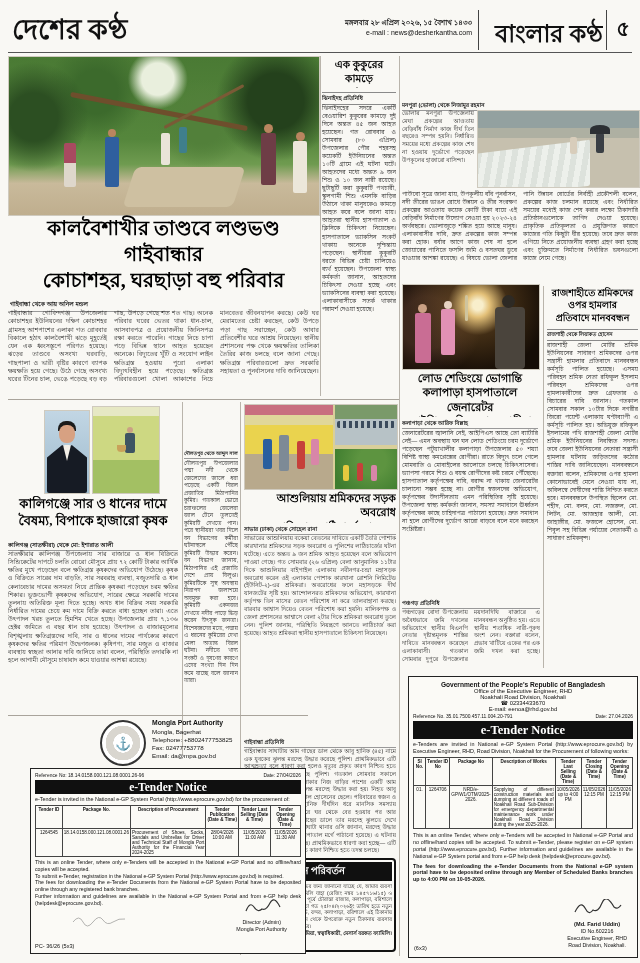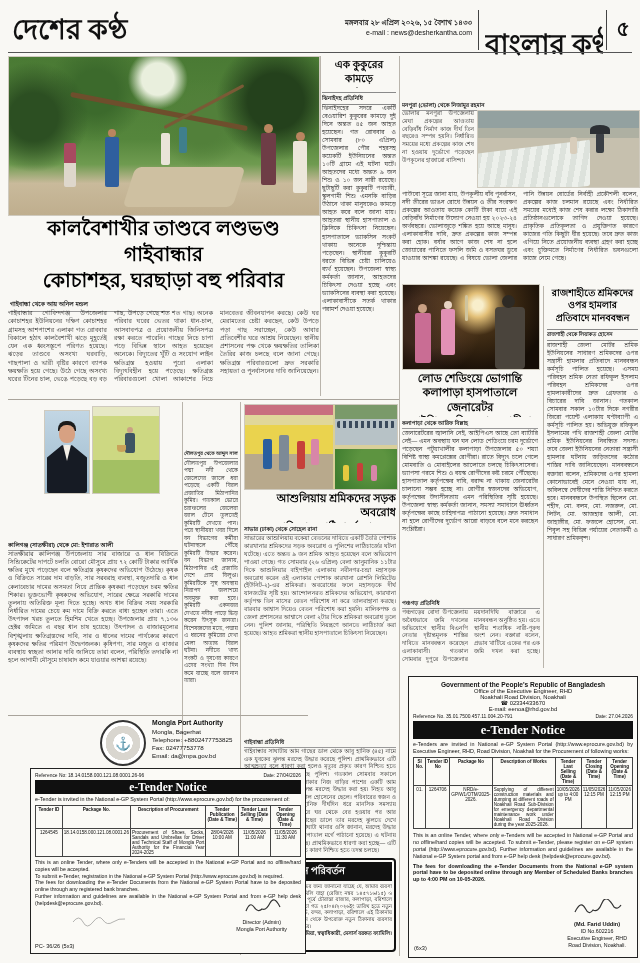--- a/index.html
+++ b/index.html
@@ -28,21 +28,21 @@
 <body>
 
 <div id="page">
 
   <div class="abs" style="left:12px;top:8px;width:210px;height:42px;font-size:28px;font-weight:900;font-family:'Liberation Serif',serif;">দেশের কণ্ঠ</div>
   <div class="abs" style="left:292px;top:17px;width:180px;text-align:right;">
     <div style="font-size:7px;font-weight:700;">মঙ্গলবার ২৮ এপ্রিল ২০২৬, ১৫ বৈশাখ ১৪৩৩</div>
     <div style="font-size:7px;">e-mail : news@desherkantha.com</div>
   </div>
   <div class="vr" style="left:478px;top:10px;height:40px;background:#444;"></div>
-  <div class="abs" style="left:485px;top:23px;width:118px;font-size:28px;font-weight:900;font-family:'Liberation Serif',serif;white-space:nowrap;overflow:hidden;">বাংলার কণ্ঠ</div>
+  <div class="abs" style="left:485px;top:15px;width:118px;font-size:24px;font-weight:900;font-family:'Liberation Serif',serif;white-space:nowrap;overflow:hidden;text-align:right;">বাংলার কণ্ঠ</div>
   <div class="vr" style="left:606px;top:10px;height:40px;background:#444;"></div>
   <div class="abs" style="left:611px;top:13px;width:24px;font-size:21px;font-weight:800;text-align:center;">৫</div>
   <div class="hrule" style="left:8px;top:52px;width:624px;background:#555;"></div>
 
   <div class="photo" style="left:8px;top:56px;width:310px;height:158px;background:
       radial-gradient(circle at 48% 14%, #e9efdd 0 16px, rgba(233,239,221,0) 30px),
       radial-gradient(circle at 86% 28%, #24411c 0 28px, rgba(36,65,28,0) 60px),
       radial-gradient(circle at 8% 38%, #2c4f22 0 24px, rgba(44,79,34,0) 55px),
       radial-gradient(circle at 62% 42%, #52803a 0 20px, rgba(82,128,58,0) 45px),
       radial-gradient(circle at 28% 22%, #3c6a2c 0 22px, rgba(60,106,44,0) 50px),
@@ -120,20 +120,22 @@
     <span class="fig" style="left:13px;top:10px;width:18px;height:10px;border-radius:8px 8px 0 0;background:#1b1b1b;"></span>
     <span class="fig" style="left:14px;top:14px;width:16px;height:18px;border-radius:45%;background:#d7a182;"></span>
     <span class="fig" style="left:2px;top:34px;width:40px;height:48px;background:#161b24;clip-path:polygon(0 26%,38% 0,50% 8%,62% 0,100% 26%,100% 100%,0 100%);"></span>
     <span class="fig" style="left:18px;top:34px;width:8px;height:16px;background:#f2efe8;clip-path:polygon(0 0,100% 0,50% 100%);"></span>
   </div>
   <div class="photo" style="left:92px;top:406px;width:66px;height:86px;background:linear-gradient(180deg,#e6e8c4 0 10%,#cdd882 10% 62%,#a3c063 62% 100%);">
     <span class="fig" style="left:32px;top:26px;width:10px;height:20px;background:#3e5462;"></span>
     <span class="fig" style="left:34px;top:20px;width:6px;height:6px;border-radius:50%;background:#caa184;"></span>
     <span class="fig" style="left:24px;top:38px;width:9px;height:7px;border-radius:0 0 50% 50%;background:#c9a25a;"></span>
   </div>
+  <div class="hd abs" style="left:8px;top:496px;width:170px;height:40px;font-size:13px;">কালিগঞ্জে সার ও ধানের দামে
+বৈষম্য, বিপাকে হাজারো কৃষক</div>
   <div class="by abs" style="left:8px;top:540px;width:170px;font-size:5.8px;border-bottom:1px solid #999;">কালিগঞ্জ (সাতক্ষীরা) থেকে মো: ইশারাত আলী</div>
   <div class="bd abs" style="left:8px;top:550px;width:170px;height:160px;font-size:6.1px;">সাতক্ষীরার কালিগঞ্জ উপজেলায় সার বাজারে ও ধান বিক্রিতে সিন্ডিকেটের দাপটে চলতি বোরো মৌসুমে প্রায় ৭২ কোটি টাকার আর্থিক ক্ষতির মুখে পড়েছেন বলে ক্ষতিগ্রস্ত কৃষকদের অভিযোগ উঠেছে। কৃষক ও বিক্রিতে সারের দাম বাড়তি, সার সরবরাহ ব্যবস্থা, মজুতদারি ও ধান কেনাবেচার দামের অসমতা নিয়ে প্রান্তিক কৃষকরা পড়েছেন চরম ক্ষতির শিকার। ভুক্তভোগী কৃষকদের অভিযোগ, সারের ক্ষেত্রে সরকারি দামের তুলনায় অতিরিক্ত মূল্য দিতে হচ্ছে। অথচ ধান বিক্রির সময় সরকারি নির্ধারিত দামের চেয়ে কম দামে বিক্রি করতে বাধ্য হচ্ছেন তারা। এতে উৎপাদন খরচ তুলতে হিমশিম খেতে হচ্ছে। উপজেলার প্রায় ৭,১৩৬ হেক্টর জমিতে এ বছর ধান চাষ হয়েছে। উৎপাদন ও বাজারমূল্যের বিশৃঙ্খলায় ক্ষতিগ্রস্তদের দাবি, সার ও ধানের দামের পার্থক্যের কারণে কৃষকদের ক্ষতির পরিমাণ উদ্বেগজনক। কৃষিপণ্য, সার মজুত ও বাজার ব্যবস্থায় স্বচ্ছতা আনার দাবি জানিয়ে তারা বলেন, পরিস্থিতি তদারকি না হলে আগামী মৌসুমে চাষাবাদ কমে যাওয়ার আশঙ্কা রয়েছে।</div>
 
   <div class="by abs" style="left:184px;top:450px;width:54px;font-size:4.8px;border-bottom:1px solid #999;">দৌলতপুর থেকে আব্দুস সালাম</div>
   <div class="bd abs" style="left:184px;top:460px;width:54px;height:294px;font-size:5.6px;">দৌলতপুর উপজেলার পদ্মা নদী থেকে জেলেদের জালে ধরা পড়েছে একটি বিরল প্রজাতির মিঠাপানির কুমির। গতকাল ভোরে চরাঞ্চলের জেলেরা জাল টেনে তুলতেই কুমিরটি দেখতে পান। পরে স্থানীয়রা খবর দিলে বন বিভাগের কর্মীরা ঘটনাস্থলে পৌঁছে কুমিরটি উদ্ধার করেন। বন বিভাগ জানায়, মিঠাপানির এই প্রজাতি দেশে প্রায় বিলুপ্ত। কুমিরটিকে সুস্থ অবস্থায় নিরাপদ জলাশয়ে অবমুক্ত করা হবে। কুমিরটি একনজর দেখতে নদীর পাড়ে ভিড় করেন উৎসুক জনতা। বিশেষজ্ঞদের মতে, পদ্মায় এ ধরনের কুমিরের দেখা মেলা অত্যন্ত বিরল ঘটনা। নদীতে খাদ্য সংকট ও দূষণের কারণে এদের সংখ্যা দিন দিন কমে যাচ্ছে বলে জানান তারা।</div>
 
   <div class="photo" style="left:244px;top:404px;width:152px;height:84px;background:#d9cf9a;">
     <span class="fig" style="left:0;top:0;width:88px;height:84px;border-radius:0;background:
         linear-gradient(180deg,#c86f7f 0 12%,#e0d79a 12% 24%,#ead34e 24% 58%,#b8a98c 58% 100%);"></span>
     <span class="fig" style="left:18px;top:34px;width:9px;height:30px;background:#2a5f9e;"></span>

